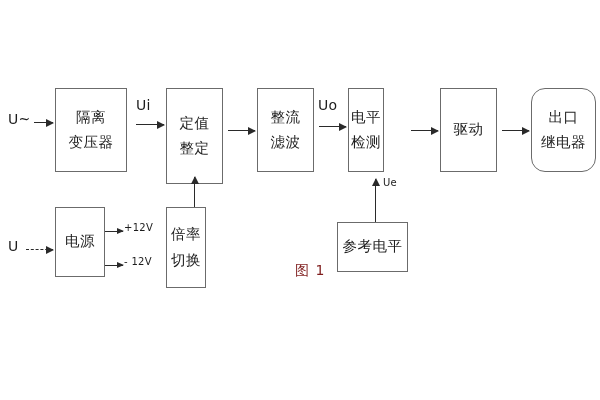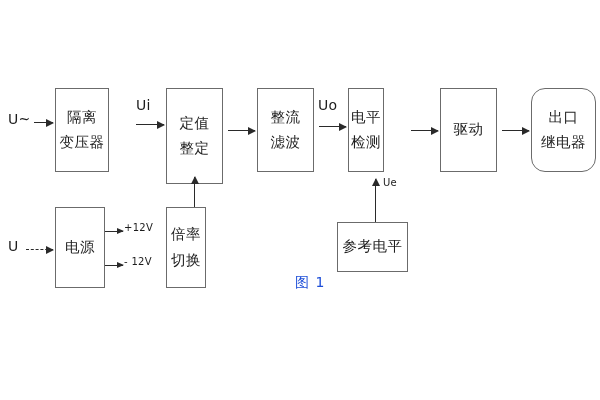--- a/index.html
+++ b/index.html
@@ -109,35 +109,34 @@
     top: -3.6px;
     width: 0;
     height: 0;
     border-top: 3.6px solid transparent;
     border-bottom: 3.6px solid transparent;
     border-left: 7px solid #2a2a2a;
   }
   .caption {
     position: absolute;
     font-size: 14px;
-    color: #1d4ed8;
+    color: #7f1d1d;
     letter-spacing: 1px;
     white-space: nowrap;
-    margin-top: 12px;
   }
 </style>
 </head>
 <body>
 
 <div id="canvas">
 
   <div class="lbl" style="left:8px; top:111px;">U~</div>
   <div class="harrow" style="left:34px; top:122px; width:19px;"></div>
 
-  <div class="box" style="left:55px; top:88px; width:54px; height:84px;">
+  <div class="box" style="left:55px; top:88px; width:72px; height:84px;">
     <span class="line">隔离</span>
     <span class="line">变压器</span>
   </div>
 
   <div class="lbl" style="left:136px; top:97px;">Ui</div>
   <div class="harrow" style="left:136px; top:124px; width:28px;"></div>
 
   <div class="box" style="left:166px; top:88px; width:57px; height:96px;">
     <span class="line">定值</span>
     <span class="line">整定</span>
@@ -167,21 +166,21 @@
   <div class="harrow" style="left:502px; top:130px; width:27px;"></div>
 
   <div class="box" style="left:531px; top:88px; width:65px; height:84px;border-radius:14px;">
     <span class="line">出口</span>
     <span class="line">继电器</span>
   </div>
 
   <div class="lbl" style="left:8px; top:238px;">U</div>
   <div class="harrow-dash" style="left:26px; top:249px; width:27px;"></div>
 
-  <div class="box" style="left:55px; top:207px; width:50px; height:81px;">
+  <div class="box" style="left:55px; top:207px; width:50px; height:70px;">
     <span class="line">电源</span>
   </div>
 
   <div class="stub" style="left:105px; top:231px; width:18px;"></div>
   <div class="lbl lbl-sm" style="left:124px; top:222px;">+12V</div>
 
   <div class="stub" style="left:105px; top:265px; width:18px;"></div>
   <div class="lbl lbl-sm" style="left:124px; top:256px;">- 12V</div>
 
   <div class="box" style="left:166px; top:207px; width:40px; height:81px;">

